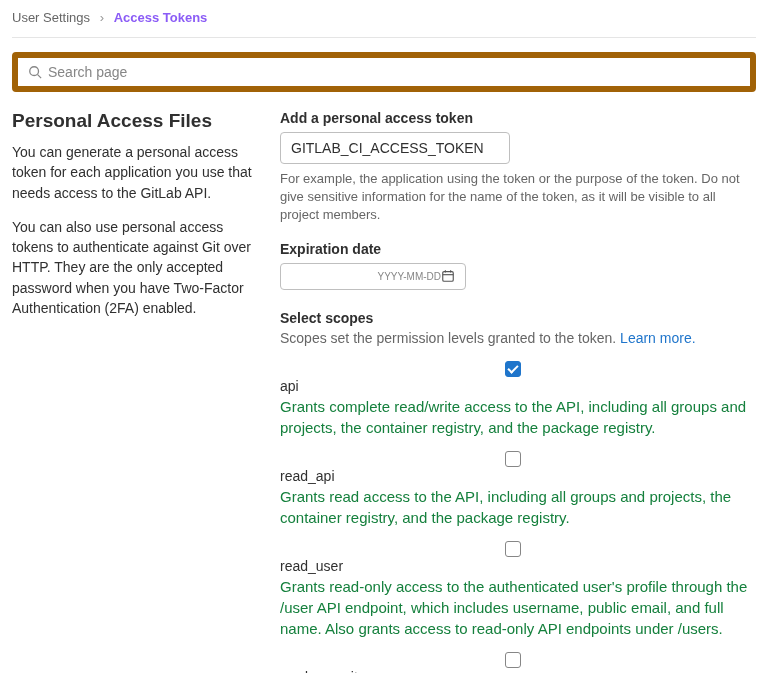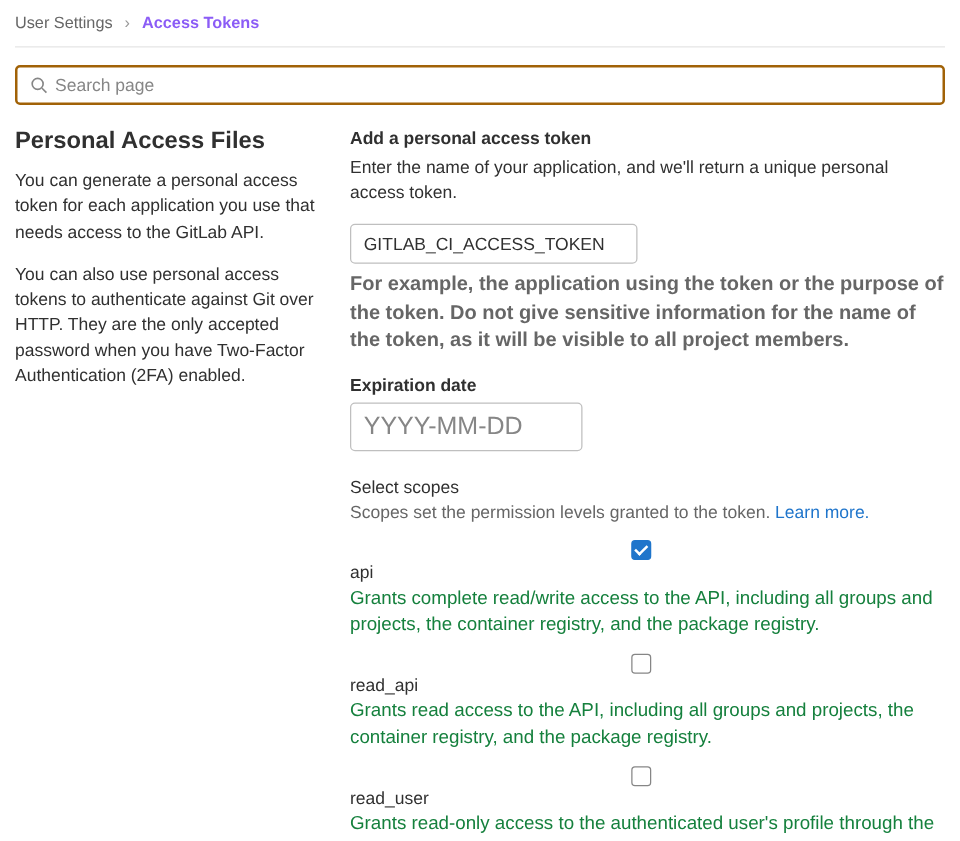--- a/index.html
+++ b/index.html
@@ -13,21 +13,21 @@
     }
     .breadcrumb {
       font-size: 13px;
       color: #666;
       margin-bottom: 12px;
     }
     .breadcrumb .sep { margin: 0 6px; color: #999; }
     .breadcrumb .current { font-weight: 600; color: #8b5cf6; }
     .divider { border: none; border-top: 1px solid #e5e5e5; margin-bottom: 14px; }
     .search-wrapper {
-      border: 2px solid #a16207;
+      border: 6px solid #a16207;
       border-radius: 4px;
       display: flex;
       align-items: center;
       padding: 6px 10px;
       margin-bottom: 18px;
     }
     .search-wrapper svg { flex-shrink: 0; margin-right: 6px; }
     .search-wrapper input {
       border: none;
       outline: none;
@@ -47,41 +47,42 @@
     .text-input {
       border: 1px solid #bfbfbf;
       border-radius: 4px;
       padding: 7px 10px;
       font-size: 14px;
       color: #303030;
       outline: none;
       display: block;
     }
     .token-name-input { width: 230px; }
-    .help-text { font-size: 16px; color: #666; margin-top: 6px; line-height: 1.4; margin-bottom: 16px; font-weight: bold; }
+    .help-text { font-size: 13px; color: #666; margin-top: 6px; line-height: 1.4; margin-bottom: 16px; }
     .date-wrapper {
       border: 1px solid #bfbfbf;
       border-radius: 4px;
       display: flex;
       align-items: center;
       width: 186px;
       padding: 0 10px;
       margin-bottom: 20px;
     }
     .date-wrapper input {
       border: none;
       outline: none;
-      font-size: 20px;
+      font-size: 10px;
       padding: 7px 0;
       flex: 1;
       color: #0f172a;
       background: transparent;
+      text-align: right;
     }
     .date-wrapper input::placeholder { color: #868686; }
-    .scopes-heading { font-size: 14px; font-weight: 400; margin-bottom: 4px; }
+    .scopes-heading { font-size: 14px; font-weight: 700; margin-bottom: 4px; }
     .scopes-intro { font-size: 14px; color: #666; margin-bottom: 14px; }
     .scopes-intro a { color: #1f75cb; text-decoration: none; }
     .scope-item { display: flex; align-items: center; margin-bottom: 12px; flex-direction: column; }
     .scope-check {
       width: 16px; height: 16px;
       border: 1px solid #868686;
       border-radius: 3px;
       margin-right: 10px;
       margin-top: 1px;
       flex-shrink: 0;
@@ -126,21 +127,20 @@
 
 <div class="columns">
   <div class="left">
     <h1 class="page-title">Personal Access Files</h1>
     <p class="left-para">You can generate a personal access token for each application you use that needs access to the GitLab API.</p>
     <p class="left-para">You can also use personal access tokens to authenticate against Git over HTTP. They are the only accepted password when you have Two-Factor Authentication (2FA) enabled.</p>
   </div>
 
   <div class="right">
     <div class="section-heading">Add a personal access token</div>
-    <div class="section-desc">Enter the name of your application, and we'll return a unique personal access token.</div>
 
     <input class="text-input token-name-input" type="text" value="GITLAB_CI_ACCESS_TOKEN" style="">
     <div class="help-text">For example, the application using the token or the purpose of the token. Do not give sensitive information for the name of the token, as it will be visible to all project members.</div>
 
     <label class="field-label">Expiration date</label>
     <div class="date-wrapper">
       <input type="text" placeholder="YYYY-MM-DD" style="">
       <svg width="14" height="14" viewBox="0 0 16 16" fill="none" stroke="#555" stroke-width="1.3">
           <rect x="2" y="3" width="12" height="11" rx="1.5"></rect>
           <line x1="2" y1="6.5" x2="14" y2="6.5"></line>

